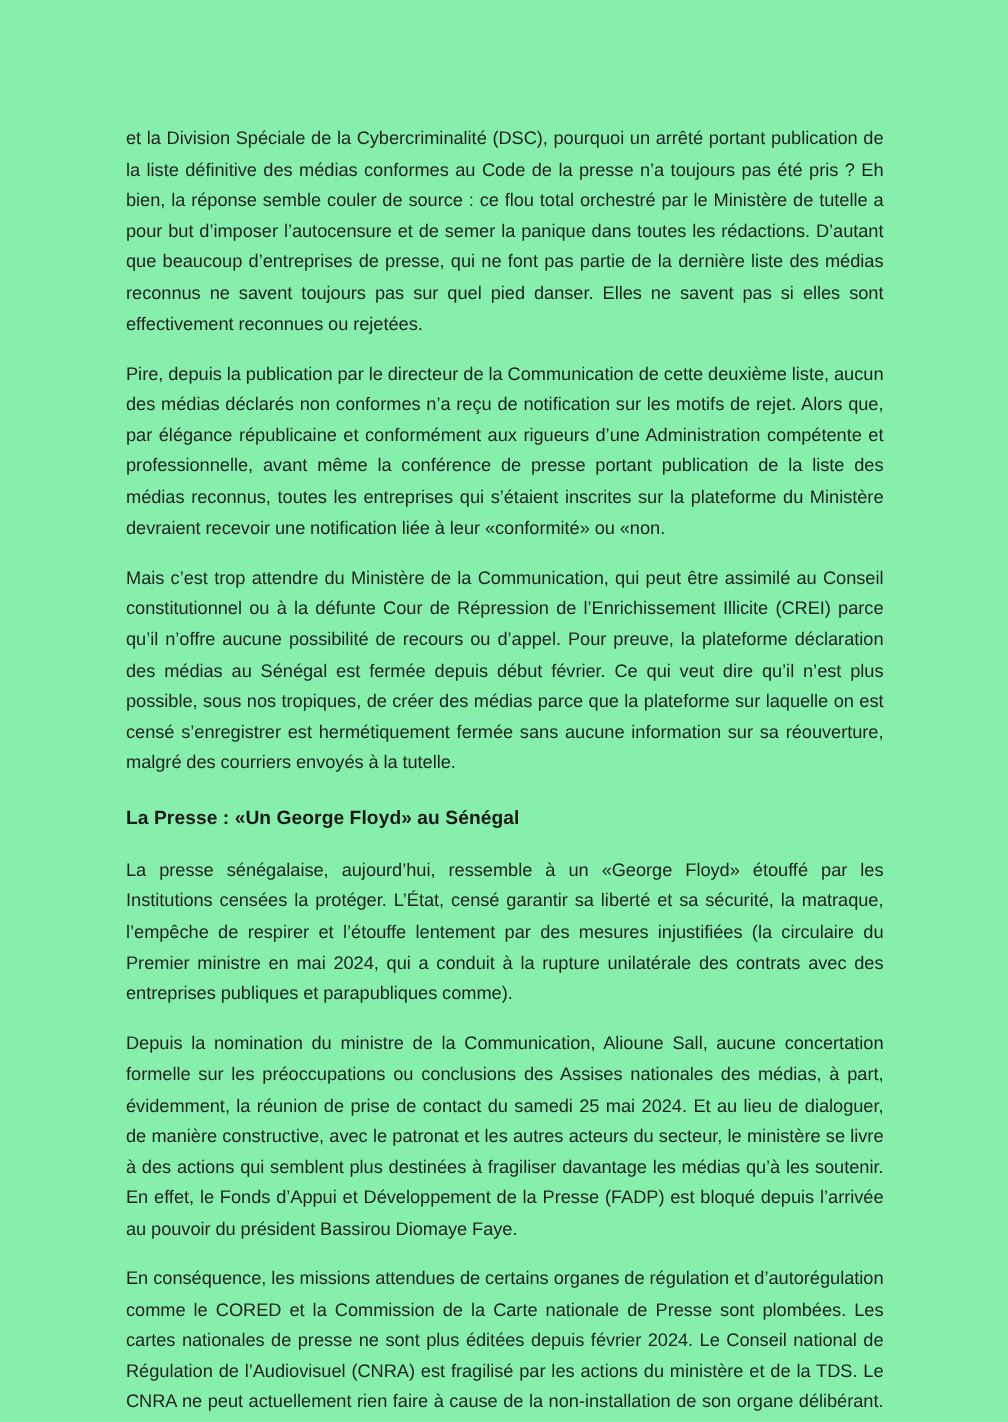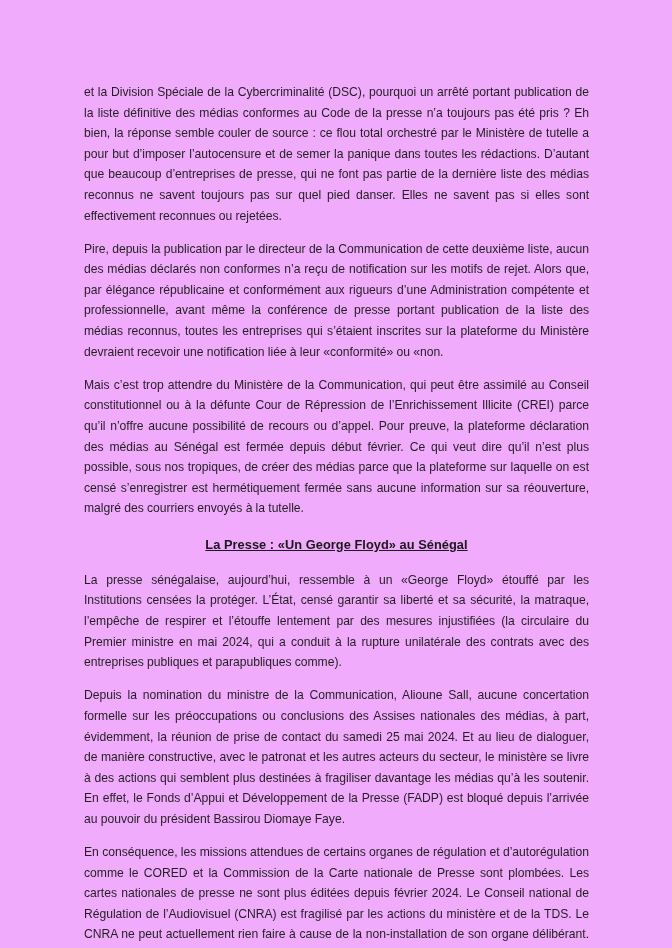--- a/index.html
+++ b/index.html
@@ -11,21 +11,21 @@
     width: 672px;
     height: 948px;
     overflow: hidden;
     font-family: "Liberation Sans", sans-serif;
   }
 
   .page {
     position: relative;
     width: 672px;
     height: 948px;
-    background: #f0abfc;
+    background: #86efac;
     box-sizing: border-box;
   }
 
   .content {
     position: absolute;
     left: 84px;
     top: 82px;
     width: 505px;
   }
 
@@ -48,24 +48,22 @@
 
   .para.after-heading {
     margin-top: 14px;
   }
 
   .section-heading {
     margin: 16px 0 15px 0;
     font-size: 12.8px;
     line-height: 20px;
     font-weight: bold;
-    text-align: center;
     color: #1a1818;
     letter-spacing: 0.05px;
-    text-decoration: underline;
   }
 
   
   .para.before-heading {
     margin-bottom: 0;
   }
 </style>
 </head>
 <body>
 

